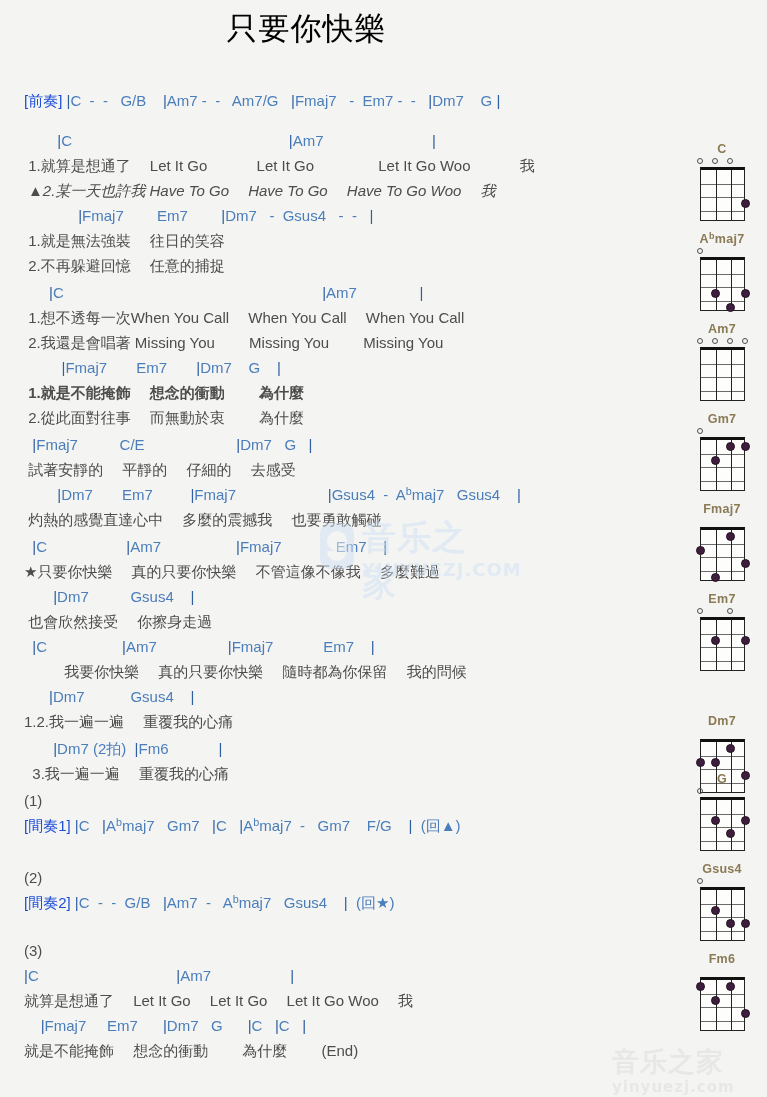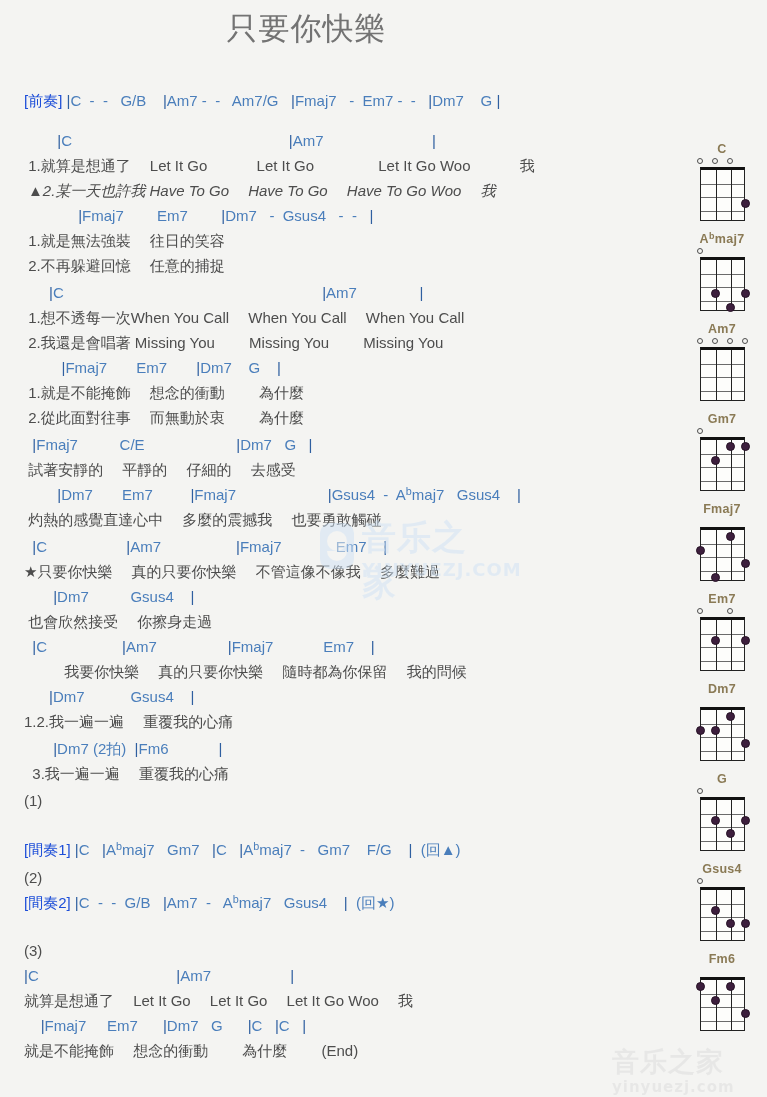--- a/index.html
+++ b/index.html
@@ -9,21 +9,21 @@
     font-family:"Liberation Sans","DejaVu Sans",sans-serif;
     color:#3b3b3b;
     position:relative;
     overflow:hidden;
   }
   #sheet{position:relative;width:767px;height:1097px;}
 
   
   .hdr-key{position:absolute;left:84px;top:12px;font-size:13px;line-height:19px;color:#3b3b3b;white-space:nowrap;}
   .hdr-key div{white-space:nowrap;}
-  .title{position:absolute;left:0;top:8px;width:613px;text-align:center;font-size:31px;color:#737373;letter-spacing:1px;}
+  .title{position:absolute;left:0;top:8px;width:613px;text-align:center;font-size:31px;color:#000000;letter-spacing:1px;}
   .credits{position:absolute;right:20px;top:38px;text-align:left;font-size:12.5px;line-height:21px;color:#4a4a4a;white-space:nowrap;}
   .strum{position:absolute;left:592px;top:92px;font-size:12.5px;line-height:21px;color:#3b3b3b;white-space:nowrap;}
 
   
   .line{position:absolute;white-space:pre;font-size:15px;color:#4d4d4d;}
   .chordline{position:absolute;white-space:pre;font-size:15px;color:#4a7ebb;}
   .chordline .bar{color:#2f5fa0;}
   .sect{color:#1d4ed8;}
   .num{color:#4d4d4d;}
   sup.flat{font-size:0.72em;vertical-align:0.42em;line-height:0;}
@@ -63,38 +63,38 @@
       <div class="chordline" style="left: 24px; top: 132px;">        <span class="bar">|</span>C                                                    <span class="bar">|</span>Am7                          <span class="bar">|</span></div>
       <div class="line" style="left: 24px; top: 157px;"> 1.就算是想通了　 Let It Go　　　 Let It Go　　　　 Let It Go Woo　　　 我</div>
       <div class="line" style="left: 28px; top: 182px; font-style: italic;">▲2.某一天也許我 Have To Go　 Have To Go　 Have To Go Woo　 我</div>
       <div class="chordline" style="left: 24px; top: 207px;">             <span class="bar">|</span>Fmaj7        Em7        <span class="bar">|</span>Dm7   -  Gsus4   -  -   <span class="bar">|</span></div>
       <div class="line" style="left: 24px; top: 232px;"> 1.就是無法強裝　 往日的笑容</div>
       <div class="line" style="left: 24px; top: 257px;"> 2.不再躲避回憶　 任意的捕捉</div>
       <div class="chordline" style="left: 24px; top: 284px;">      <span class="bar">|</span>C                                                              <span class="bar">|</span>Am7               <span class="bar">|</span></div>
       <div class="line" style="left: 24px; top: 309px;"> 1.想不透每一次When You Call　 When You Call　 When You Call</div>
       <div class="line" style="left: 24px; top: 334px;"> 2.我還是會唱著 Missing You　　 Missing You　　 Missing You</div>
       <div class="chordline" style="left: 24px; top: 359px;">         <span class="bar">|</span>Fmaj7       Em7       <span class="bar">|</span>Dm7    G    <span class="bar">|</span></div>
-      <div class="line" style="left: 24px; top: 384px;"> 1.就是不能掩飾　 想念的衝動　　 為什麼</div>
+      <div class="line" style="left: 24px; top: 384px; font-weight: bold;"> 1.就是不能掩飾　 想念的衝動　　 為什麼</div>
       <div class="line" style="left: 24px; top: 409px;"> 2.從此面對往事　 而無動於衷　　 為什麼</div>
       <div class="chordline" style="left: 24px; top: 436px;">  <span class="bar">|</span>Fmaj7          C/E                      <span class="bar">|</span>Dm7   G   <span class="bar">|</span></div>
       <div class="line" style="left: 24px; top: 461px;"> 試著安靜的　 平靜的　 仔細的　 去感受</div>
       <div class="chordline" style="left: 24px; top: 486px;">        <span class="bar">|</span>Dm7       Em7         <span class="bar">|</span>Fmaj7                      <span class="bar">|</span>Gsus4  -  A<sup class="flat">b</sup>maj7   Gsus4    <span class="bar">|</span></div>
       <div class="line" style="left: 24px; top: 511px;"> 灼熱的感覺直達心中　 多麼的震撼我　 也要勇敢觸碰</div>
       <div class="chordline" style="left: 24px; top: 538px;">  <span class="bar">|</span>C                   <span class="bar">|</span>Am7                  <span class="bar">|</span>Fmaj7             Em7    <span class="bar">|</span></div>
       <div class="line" style="left: 24px; top: 563px;">★只要你快樂　 真的只要你快樂　 不管這像不像我　 多麼難過</div>
       <div class="chordline" style="left: 24px; top: 588px;">       <span class="bar">|</span>Dm7          Gsus4    <span class="bar">|</span></div>
       <div class="line" style="left: 24px; top: 613px;"> 也會欣然接受　 你擦身走過</div>
       <div class="chordline" style="left: 24px; top: 638px;">  <span class="bar">|</span>C                  <span class="bar">|</span>Am7                 <span class="bar">|</span>Fmaj7            Em7    <span class="bar">|</span></div>
       <div class="line" style="left: 24px; top: 663px; margin-left: 36px;"> 我要你快樂　 真的只要你快樂　 隨時都為你保留　 我的問候</div>
       <div class="chordline" style="left: 24px; top: 688px;">      <span class="bar">|</span>Dm7           Gsus4    <span class="bar">|</span></div>
       <div class="line" style="left: 24px; top: 713px;">1.2.我一遍一遍　 重覆我的心痛</div>
       <div class="chordline" style="left: 24px; top: 740px;">       <span class="bar">|</span>Dm7 (2拍)  <span class="bar">|</span>Fm6            <span class="bar">|</span></div>
       <div class="line" style="left: 24px; top: 765px;">  3.我一遍一遍　 重覆我的心痛</div>
       <div class="line" style="left: 24px; top: 792px;"><span class="num">(1)</span></div>
-      <div class="line" style="left: 24px; top: 817px; margin-top: 24px;"><span class="sect">[間奏1]</span> <span class="chordline" style="position:static"><span class="bar">|</span>C   <span class="bar">|</span>A<sup class="flat">b</sup>maj7   Gm7   <span class="bar">|</span>C   <span class="bar">|</span>A<sup class="flat">b</sup>maj7  -   Gm7    F/G    <span class="bar">|</span>  (回▲)</span></div>
+      <div class="line" style="left: 24px; top: 817px;"><span class="sect">[間奏1]</span> <span class="chordline" style="position:static"><span class="bar">|</span>C   <span class="bar">|</span>A<sup class="flat">b</sup>maj7   Gm7   <span class="bar">|</span>C   <span class="bar">|</span>A<sup class="flat">b</sup>maj7  -   Gm7    F/G    <span class="bar">|</span>  (回▲)</span></div>
       <div class="line" style="left: 24px; top: 869px;"><span class="num">(2)</span></div>
       <div class="line" style="left: 24px; top: 894px;"><span class="sect">[間奏2]</span> <span class="chordline" style="position:static"><span class="bar">|</span>C  -  -  G/B   <span class="bar">|</span>Am7  -   A<sup class="flat">b</sup>maj7   Gsus4    <span class="bar">|</span>  (回★)</span></div>
       <div class="line" style="left: 24px; top: 942px;"><span class="num">(3)</span></div>
       <div class="chordline" style="left: 24px; top: 967px;"><span class="bar">|</span>C                                 <span class="bar">|</span>Am7                   <span class="bar">|</span></div>
       <div class="line" style="left: 24px; top: 992px;">就算是想通了　 Let It Go　 Let It Go　 Let It Go Woo　 我</div>
       <div class="chordline" style="left: 24px; top: 1017px;">    <span class="bar">|</span>Fmaj7     Em7      <span class="bar">|</span>Dm7   G      <span class="bar">|</span>C   <span class="bar">|</span>C   <span class="bar">|</span></div>
       <div class="line" style="left: 24px; top: 1042px;">就是不能掩飾　 想念的衝動　　 為什麼　　 (End)</div>
     </div>
 
   <div id="chord-col">
@@ -198,21 +198,21 @@
             <div class="fr" style="top: 13.5px;"></div>
             <div class="fr" style="top: 27px;"></div>
             <div class="fr" style="top: 40.5px;"></div>
             <div class="st" style="left: 15px;"></div>
             <div class="st" style="left: 30px;"></div>
             <div class="dot" style="left: 10.5px; top: 15.75px;"></div>
             <div class="dot" style="left: 40.5px; top: 15.75px;"></div>
           </div>
         </div>
       </div>
-      <div class="chordbox" style="left: 682px; top: 682px; text-align: center;">
+      <div class="chordbox" style="left: 682px; top: 714px; text-align: center;">
         <div class="cname">Dm7</div>
         <div class="diagram">
           <div class="opens"></div>
           <div class="grid">
             <div class="fr" style="top: 13.5px;"></div>
             <div class="fr" style="top: 27px;"></div>
             <div class="fr" style="top: 40.5px;"></div>
             <div class="st" style="left: 15px;"></div>
             <div class="st" style="left: 30px;"></div>
             <div class="dot" style="left: 25.5px; top: 2.25px;"></div>

